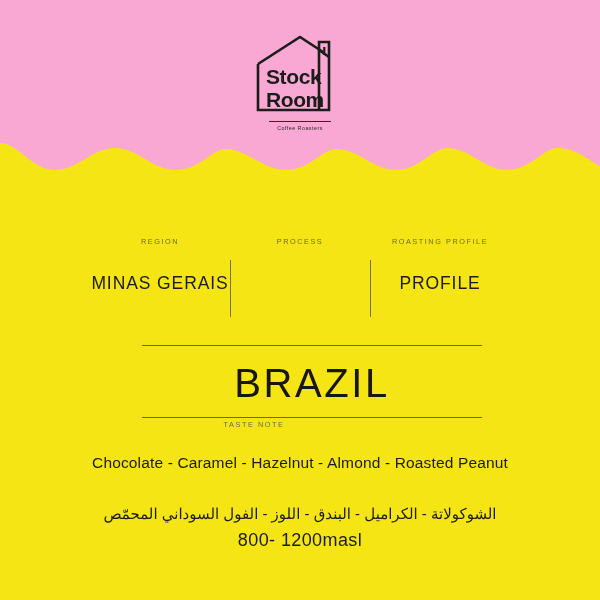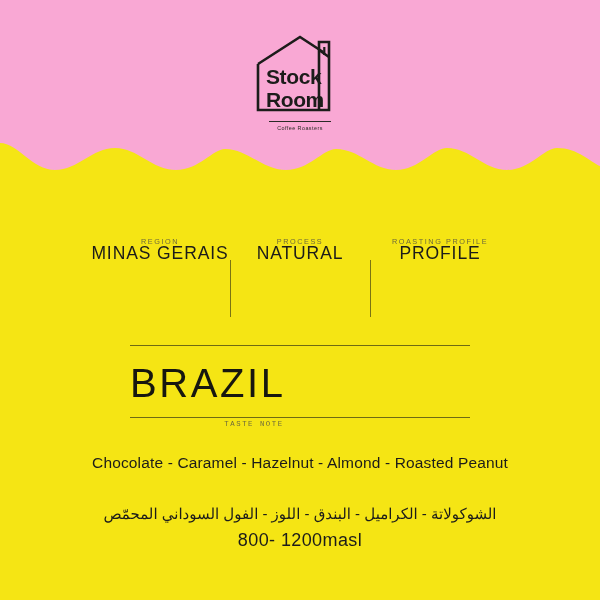--- a/index.html
+++ b/index.html
@@ -106,34 +106,35 @@
     height: 57px;
     background: #7A7413;
   }
   .spec-label {
     font-size: 7.3px;
     letter-spacing: 1.55px;
     color: #6E6A3C;
     line-height: 1;
   }
   .spec-value {
+    margin-top: 30px;
     font-size: 17.5px;
     letter-spacing: 0.9px;
     color: #1C1C1A;
     line-height: 1;
     white-space: nowrap;
   }
 
   
   #origin-block {
     position: absolute;
-    left: 130px;
+    left: 142px;
     top: 345px;
     width: 340px;
-    text-align: left;
+    text-align: center;
   }
   .origin-rule {
     height: 1px;
     background: #6E6A13;
     width: 100%;
   }
   #origin-title {
     font-size: 40px;
     font-weight: 300;
     letter-spacing: 2.6px;
@@ -146,21 +147,20 @@
   #taste-label {
     position: absolute;
     left: 0;
     top: 421px;
     width: 508px;
     text-align: center;
     font-size: 7.3px;
     letter-spacing: 1.55px;
     color: #6E6A3C;
     line-height: 1;
-    font-family: Liberation Mono, monospace;
   }
   #taste-note-en {
     position: absolute;
     left: 0;
     top: 454px;
     width: 600px;
     text-align: center;
     font-size: 15.5px;
     color: #1C1C1A;
     line-height: 1.1;
@@ -233,21 +233,20 @@
     </div>
   </div>
 
   <div id="spec-row">
     <div class="spec-col">
       <div class="spec-label">REGION</div>
       <div class="spec-value">MINAS GERAIS</div>
     </div>
     <div class="spec-col">
       <div class="spec-label">PROCESS</div>
-      <div class="spec-value">NATURAL</div>
     </div>
     <div class="spec-col">
       <div class="spec-label">ROASTING PROFILE</div>
       <div class="spec-value">PROFILE</div>
     </div>
   </div>
 
   <div id="origin-block">
     <div class="origin-rule"></div>
     <div id="origin-title">BRAZIL</div>

